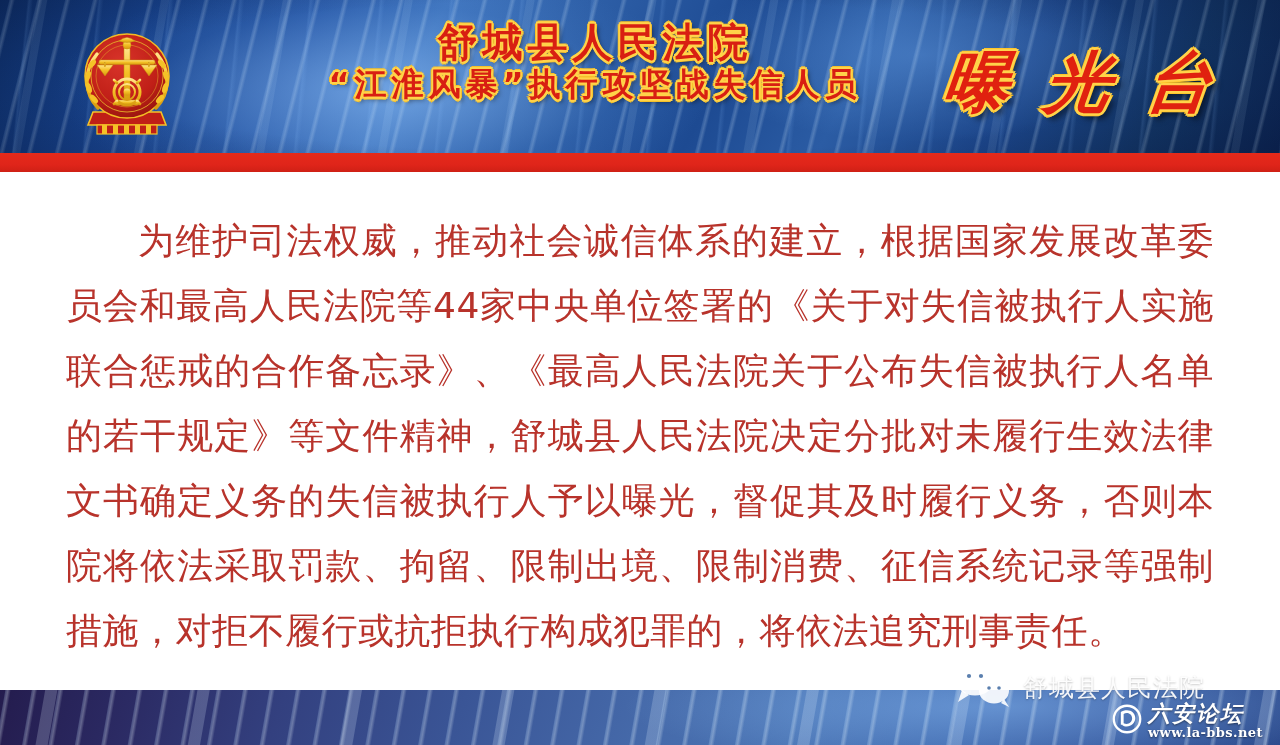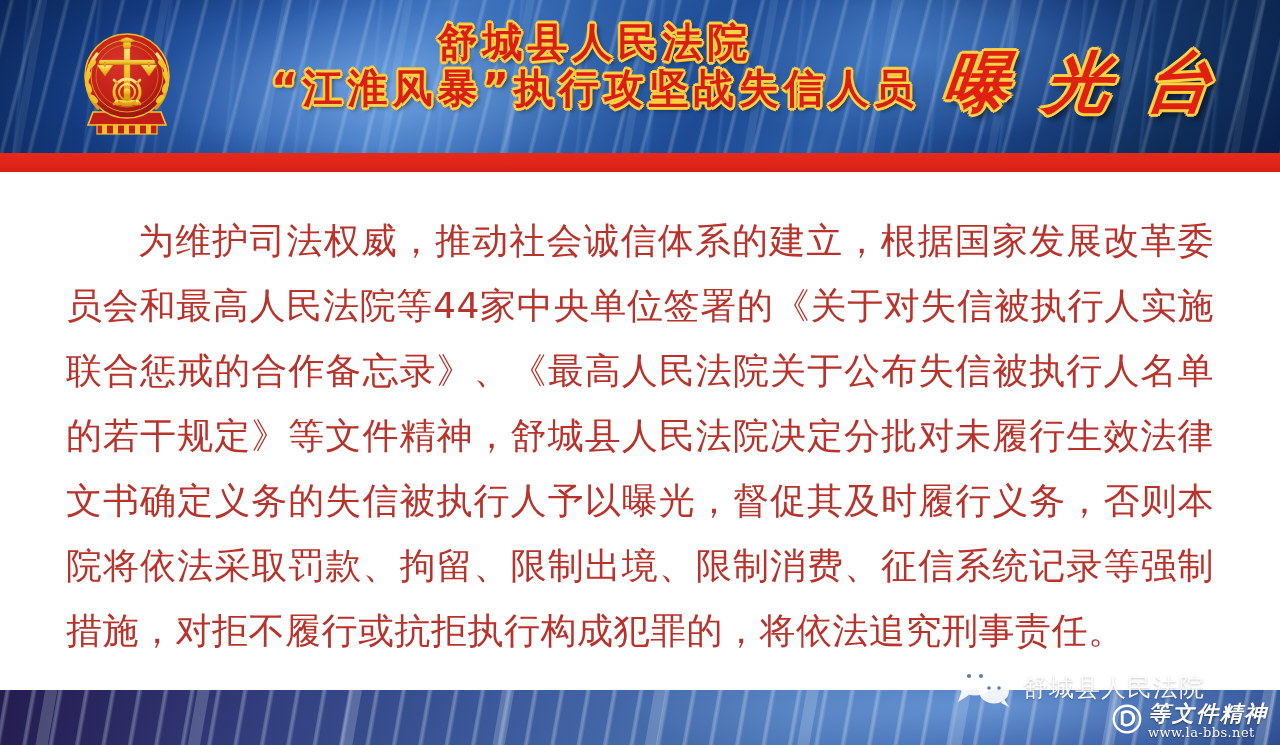--- a/index.html
+++ b/index.html
@@ -104,21 +104,21 @@
     line-height: 1.0;
     white-space: nowrap;
     text-shadow:
       -1.6px -1.6px 0 #ffd34a,  1.6px -1.6px 0 #ffd34a,
       -1.6px  1.6px 0 #ffd34a,  1.6px  1.6px 0 #ffd34a,
       -2.6px  0    0 #f5c02a,   2.6px  0    0 #f5c02a,
        0    -2.6px 0 #f5c02a,   0     2.6px 0 #f5c02a,
        3px   3px   5px rgba(0,0,0,0.55);
   }
   .title-line-1 { font-size: 40px; margin-bottom: 6px; }
-  .title-line-2 { font-size: 40px; }
+  .title-line-2 { font-size: 32px; }
 
   .exposure {
     position: absolute;
     left: 944px; top: 38px;
     font-family: "DejaVu Sans", "Liberation Sans", sans-serif;
     font-weight: bold;
     font-style: italic;
     font-size: 66px;
     letter-spacing: 6px;
     color: #e0210f;
@@ -235,21 +235,21 @@
     font-style: italic;
     font-weight: bold;
     font-size: 22px;
     color: #ffffff;
     letter-spacing: 2px;
     white-space: nowrap;
     text-shadow: 0 1px 2px rgba(0,0,0,0.45);
   }
   .bbs-url {
     font-family: "DejaVu Serif", "Liberation Serif", serif;
-    font-weight: normal;
+    font-weight: bold;
     font-size: 13px;
     color: #ffffff;
     letter-spacing: 0.4px;
     white-space: nowrap;
     margin-top: 2px;
     text-shadow: 0 1px 2px rgba(0,0,0,0.45);
   }
 </style>
 </head>
 <body>
@@ -385,18 +385,18 @@
   </div>
 
   <div class="bbs-watermark">
     <span>
       <svg viewBox="0 0 34 34" width="30" height="30" aria-hidden="true">
         <circle cx="17" cy="17" r="15" fill="none" stroke="#ffffff" stroke-width="2.6"></circle>
         <path d="M17 7 c5.4 0 9.4 4 9.4 9 0 5.4 -4.4 9.6 -9.8 9.6 -2 0 -3.6 -0.6 -4.8 -1.4 l0 -3.4 c1.2 1.2 2.8 1.9 4.6 1.9 3.6 0 6.4 -2.8 6.4 -6.5 0 -3.4 -2.6 -6.1 -6 -6.1 -1.4 0 -2.6 0.4 -3.6 1.1 l0 12.2 -3.2 0 0 -14.3 c1.9 -1.4 4.3 -2.1 7 -2.1 Z" fill="#ffffff"></path>
       </svg>
     </span>
     <span class="bbs-text">
-      <div class="bbs-name">等文件精神</div>
+      <div class="bbs-name">六安论坛</div>
       <div class="bbs-url">www.la-bbs.net</div>
     </span>
   </div>
 
 </div>
 
 </body></html>

